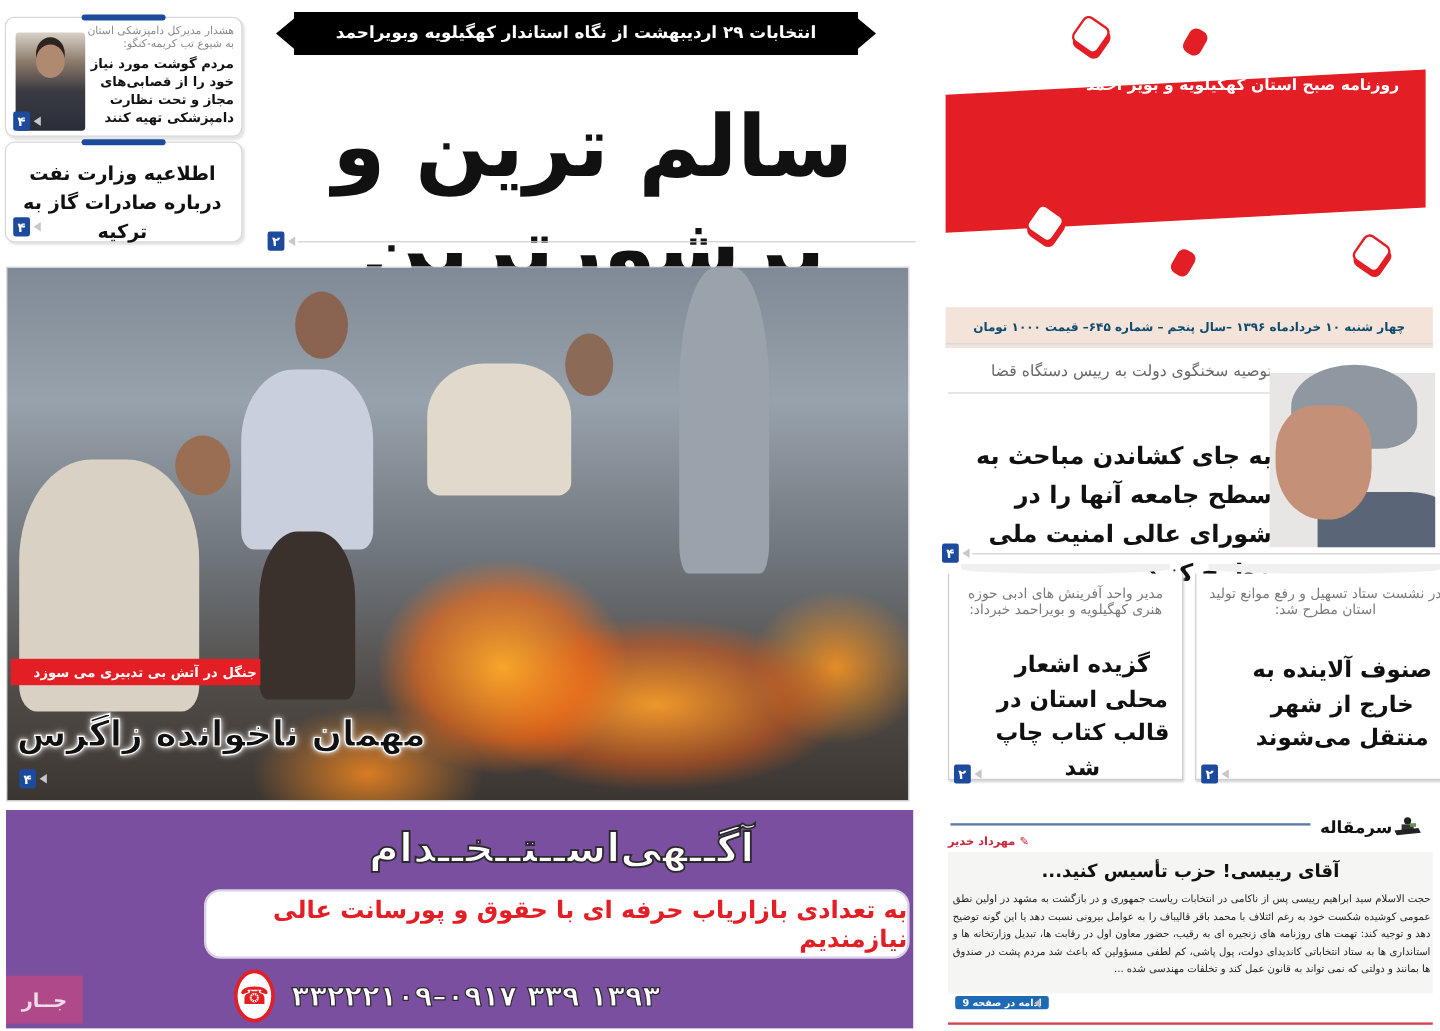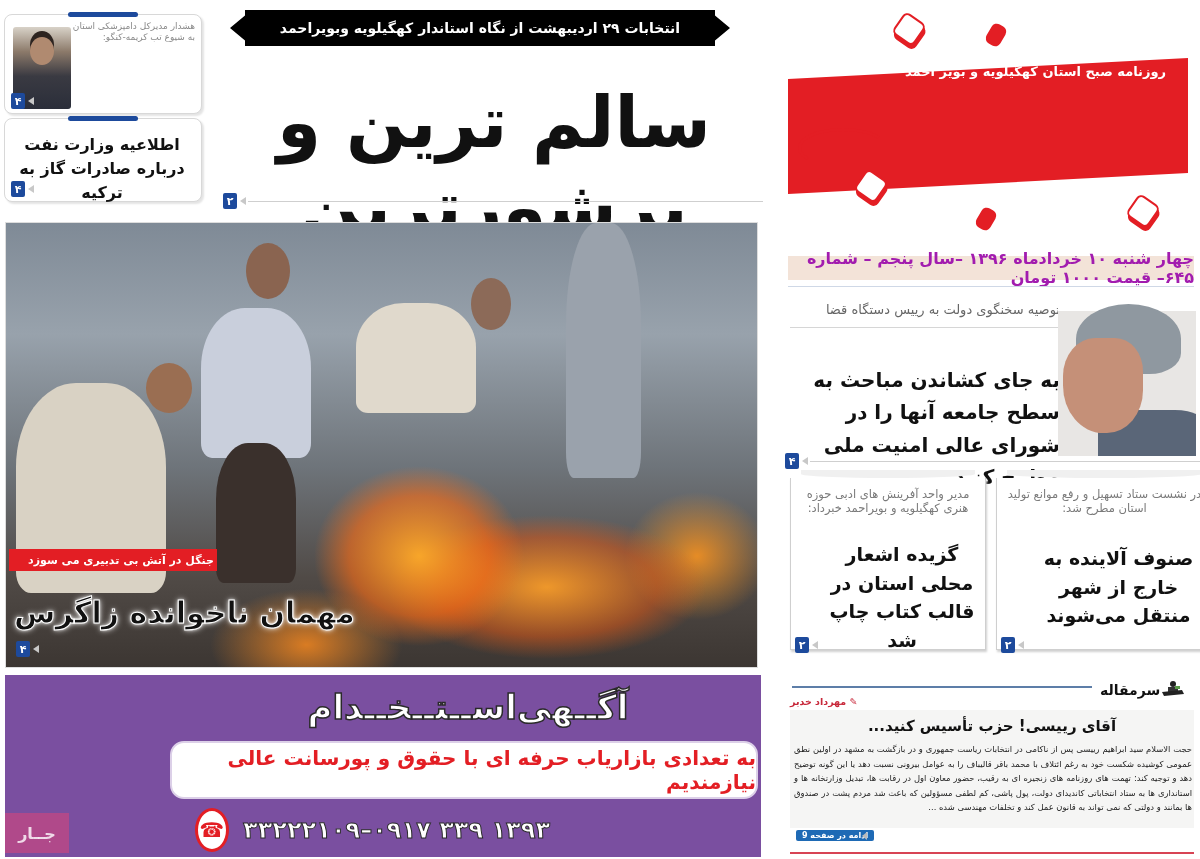--- a/index.html
+++ b/index.html
@@ -16,21 +16,21 @@
 
   
   #masthead { left: 788px; top: 8px; width: 408px; height: 238px; }
   #mast-band { position: absolute; left: 0; top: 50px; width: 400px; height: 115px; background: #e31e24; transform: skewY(-3deg); transform-origin: right top; }
   #mast-sub { position: absolute; right: 30px; top: 56px; color: #fff; font-size: 13px; font-weight: bold; }
   #mast-logo { position: absolute; right: 15px; top: 60px; font-family: "DejaVu Serif", serif; font-size: 96px; font-weight: bold; color: #fff; -webkit-text-stroke: 3px #e31e24; letter-spacing: -4px; line-height: 1; }
   .mast-diamond { position: absolute; width: 26px; height: 26px; background: #fff; border: 2px solid #e31e24; border-radius: 6px; transform: rotate(35deg); box-shadow: 3px 3px 0 #e31e24; }
   .mast-red-dot { position: absolute; width: 16px; height: 22px; background: #e31e24; border-radius: 6px; transform: rotate(30deg); }
   #mast-swirl { position: absolute; left: 10px; top: 120px; width: 90px; height: 40px; border: 3px solid #e31e24; border-radius: 50%; border-right-color: transparent; border-bottom-color: transparent; }
 
-  #dateline { left: 788px; top: 256px; width: 406px; height: 24px; background: #f3e3d8; display: flex; align-items: center; justify-content: center; font-size: 16px; font-weight: bold; color: #a21caf; }
+  #dateline { left: 788px; top: 256px; width: 406px; height: 34px; background: #f3e3d8; display: flex; align-items: center; justify-content: center; font-size: 10px; font-weight: bold; color: #0c4a6e; }
   #dateline-rule { left: 788px; top: 286px; width: 406px; height: 1px; background: #cfd8e6; }
 
   
   .card { position: absolute; background: #fff; border: 1px solid #d8d8d8; border-radius: 8px; box-shadow: 2px 2px 2px #e4e4e4; }
   .card-topbar { position: absolute; top: -3px; left: 50%; transform: translateX(-50%); width: 70px; height: 5px; background: #1d4a9c; border-radius: 3px; }
   #box1 { left: 4px; top: 14px; width: 198px; height: 100px; }
   #box1 .photo { position: absolute; left: 8px; top: 12px; width: 58px; height: 82px; background: linear-gradient(180deg,#d8d2c8 0%,#8c7a6a 30%,#3a3a42 60%,#2a2e3a 100%); border-radius: 3px; }
   #box1 .photo::before { content: ""; position: absolute; left: 17px; top: 10px; width: 24px; height: 28px; border-radius: 50%; background: #b08a70; box-shadow: 0 -6px 0 #2d2420; }
   #box1 .kicker { position: absolute; right: 6px; top: 6px; width: 128px; font-size: 9px; color: #8a8a8a; text-align: right; line-height: 1.25; }
   #box1 .title { position: absolute; right: 6px; top: 32px; width: 132px; font-size: 11px; font-weight: bold; color: #111; text-align: right; line-height: 1.35; }
@@ -109,20 +109,21 @@
   <div id="mast-swirl"></div>
   <div id="mast-sub">روزنامه صبح استان کهگیلویه و بویر احمد</div>
 </div>
 <div id="dateline" class="abs">چهار شنبه ۱۰ خردادماه ۱۳۹۶ –سال پنجم – شماره ۶۴۵– قیمت ۱۰۰۰ تومان</div>
 <div id="dateline-rule" class="abs"></div>
 
 <div id="box1" class="card">
   <div class="card-topbar"></div>
   <div class="photo"></div>
   <div class="kicker">هشدار مدیرکل دامپزشکی استان به شیوع تب کریمه-کنگو:</div>
+  <div class="title">مردم گوشت مورد نیاز خود را از قصابی‌های مجاز و تحت نظارت دامپزشکی تهیه کنند</div>
   <div class="pg" style="left:6px; bottom:4px;">
     <span class="num">۴</span>
     <span class="tri"></span>
   </div>
 </div>
 
 <div id="box2" class="card">
   <div class="card-topbar"></div>
   <div class="title">اطلاعیه وزارت نفت درباره صادرات گاز به ترکیه</div>
   <div class="pg" style="left:6px; bottom:4px;">

